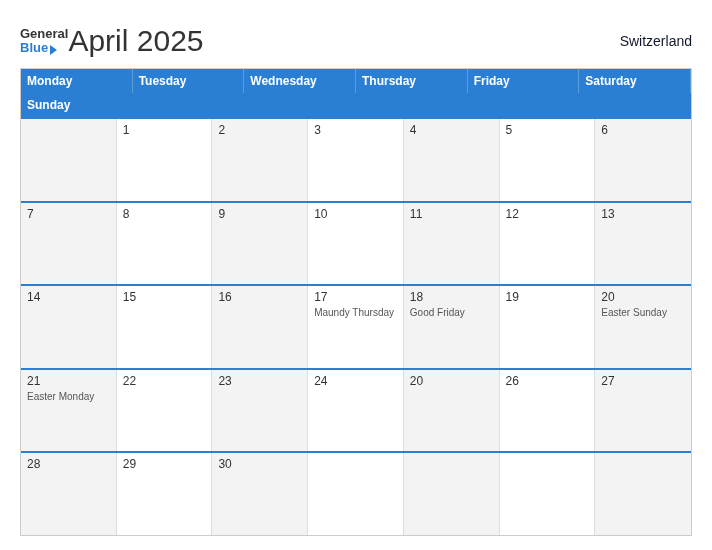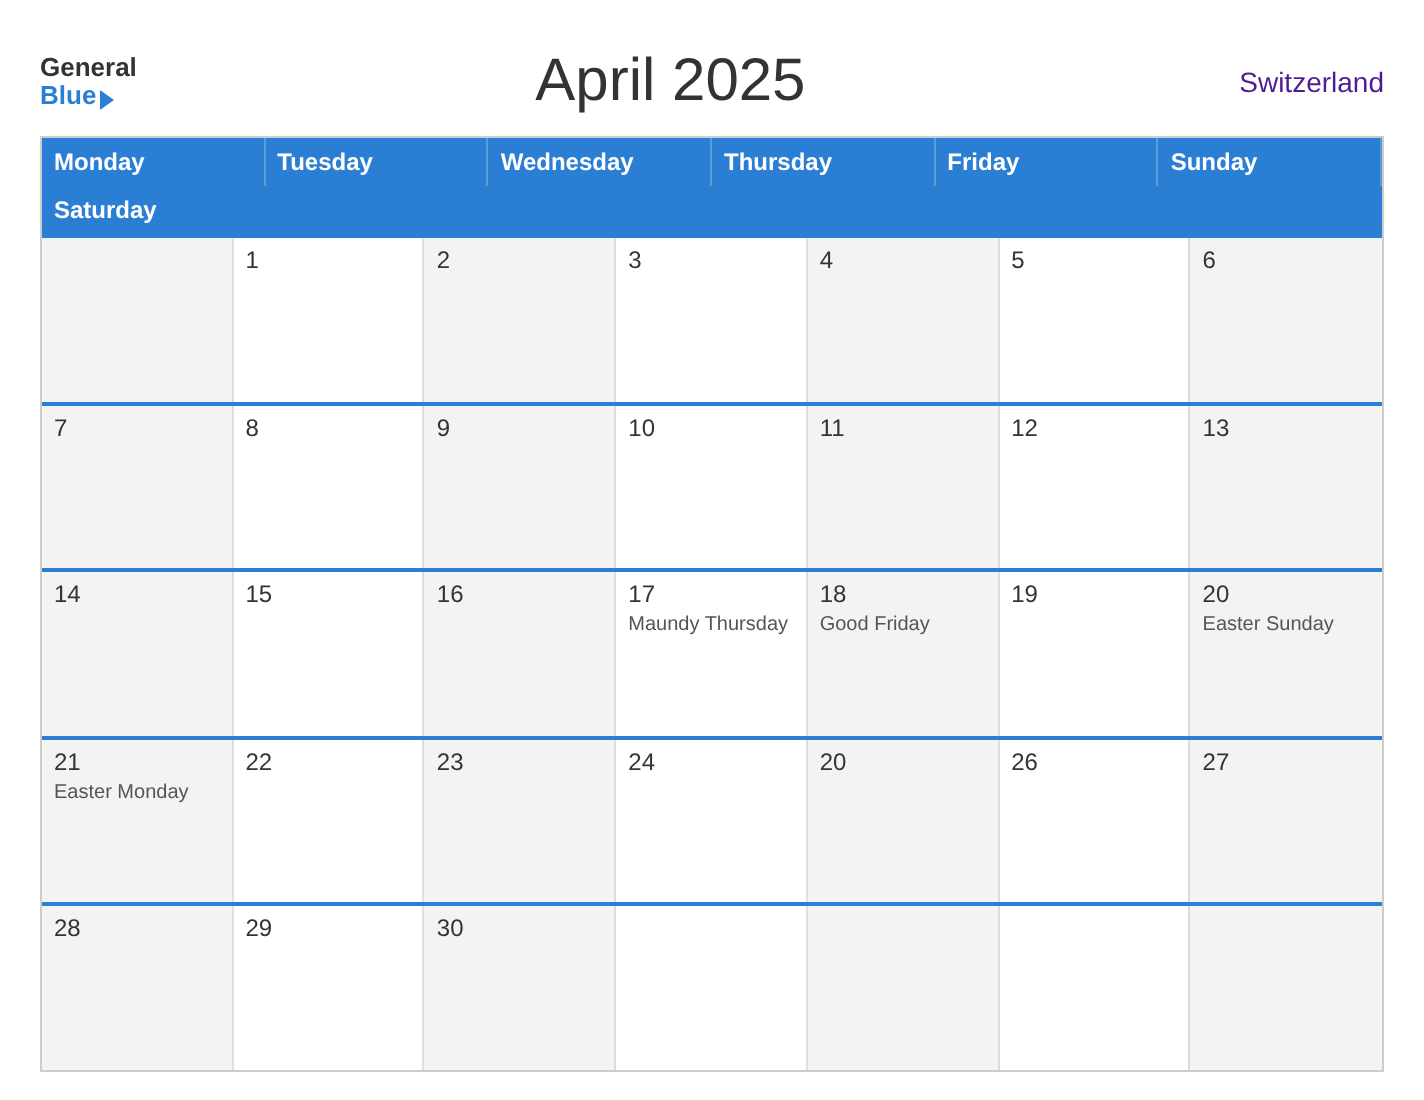--- a/index.html
+++ b/index.html
@@ -48,26 +48,25 @@
       height: 0;
       border-left: 7px solid #2a7fd4;
       border-top: 5px solid transparent;
       border-bottom: 5px solid transparent;
       margin-left: 2px;
     }
     .title {
       font-size: 30px;
       font-weight: normal;
       color: #333;
-      text-align: center;
       flex: 1;
     }
     .country {
       font-size: 14px;
-      color: #4c1d95;
+      color: #0f172a;
       text-align: right;
       min-width: 90px;
     }
     .calendar {
       flex: 1;
       display: flex;
       flex-direction: column;
       border: 1px solid #ccc;
     }
     .cal-header-row {
@@ -141,22 +140,22 @@
     <div class="country">Switzerland</div>
   </div>
 
   <div class="calendar">
     <div class="cal-header-row">
       <div class="cal-header-cell">Monday</div>
       <div class="cal-header-cell">Tuesday</div>
       <div class="cal-header-cell">Wednesday</div>
       <div class="cal-header-cell">Thursday</div>
       <div class="cal-header-cell">Friday</div>
+      <div class="cal-header-cell">Saturday</div>
       <div class="cal-header-cell">Sunday</div>
-      <div class="cal-header-cell">Saturday</div>
     </div>
 
     <div class="cal-body">
 
       <div class="cal-week">
         <div class="cal-cell alt-bg">
             <span class="day-number"></span>
           </div>
         <div class="cal-cell">
             <span class="day-number">1</span>

